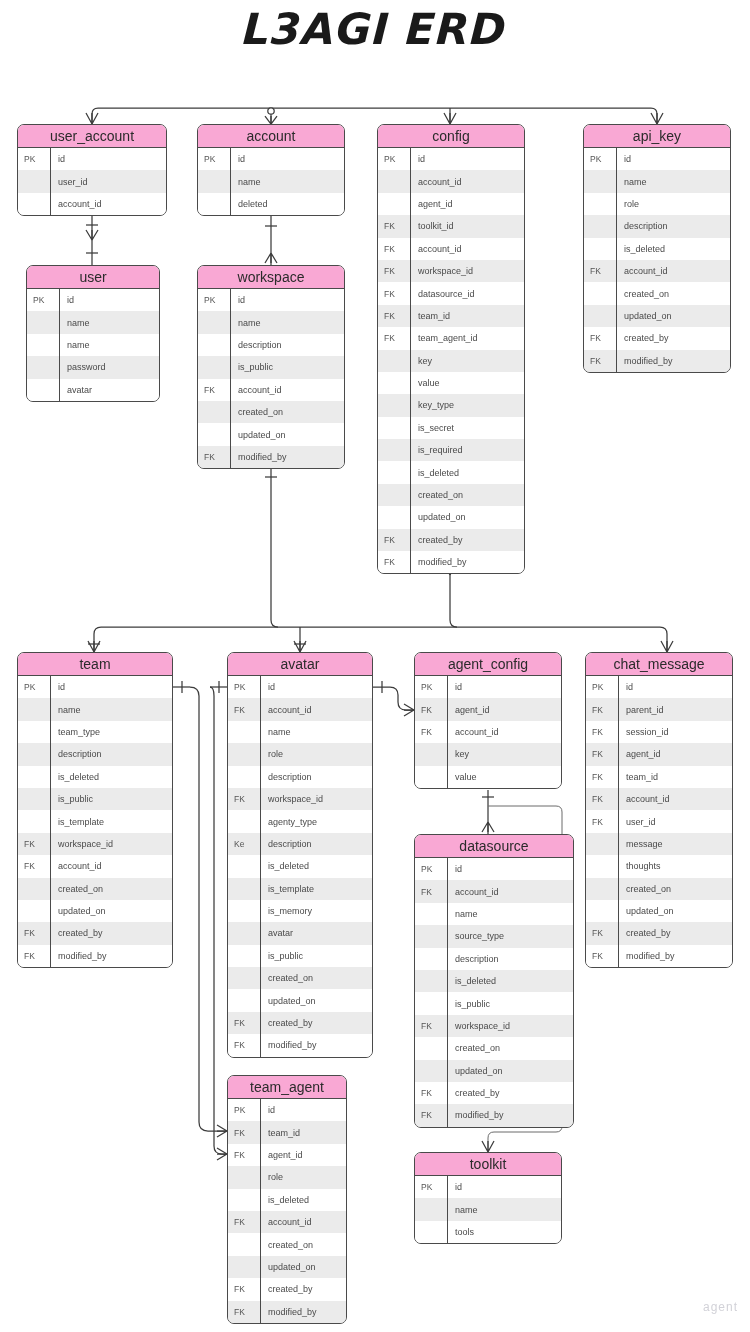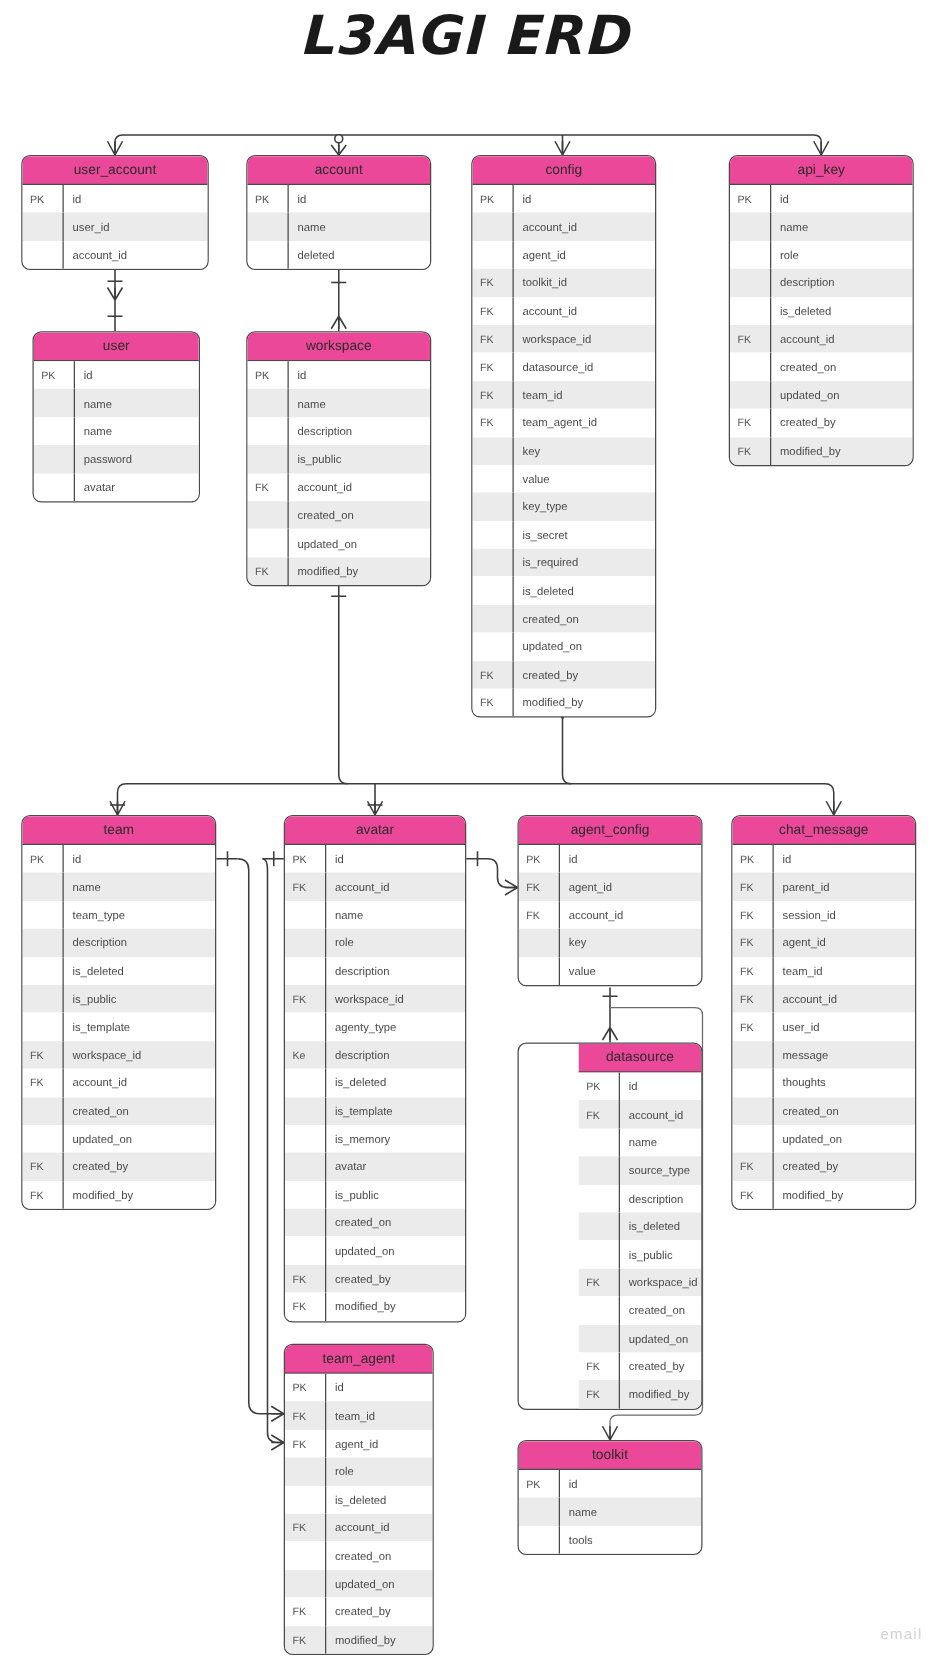--- a/index.html
+++ b/index.html
@@ -34,24 +34,24 @@
     position:absolute;
     box-sizing:border-box;
     border:1.4px solid #4a4a4a;
     border-radius:7px;
     background:#ffffff;
     overflow:hidden;
     box-shadow:0 0 0 0 rgba(0,0,0,0);
   }
   .entity .ehead{
     height:22px;line-height:22px;
-    background:#ec4899;
+    background:#f9a8d4;
     border-bottom:1.6px solid #4a4a4a;
     text-align:center;
-    font-size:11px;
+    font-size:14px;
     color:#2b2b2b;
   }
   .entity .erow{
     position:relative;
     height:22.4px;
     display:flex;
     align-items:center;
     font-size:9px;
     color:#4a4a4a;
     background:#ffffff;
@@ -568,21 +568,21 @@
         </div>
         <div class="erow alt">
           <div class="keycol">FK</div>
           <div class="namecol">created_by</div>
         </div>
         <div class="erow">
           <div class="keycol">FK</div>
           <div class="namecol">modified_by</div>
         </div>
       </div>
-      <div class="entity" style="left: 414px; top: 834px; width: 148px; padding-left: 48px;">
+      <div class="entity" style="left: 414px; top: 834px; width: 160px;">
         <div class="ehead">datasource</div>
         <div class="erow">
           <div class="keycol">PK</div>
           <div class="namecol">id</div>
         </div>
         <div class="erow alt">
           <div class="keycol">FK</div>
           <div class="namecol">account_id</div>
         </div>
         <div class="erow">
@@ -679,14 +679,14 @@
           <div class="keycol"></div>
           <div class="namecol">name</div>
         </div>
         <div class="erow">
           <div class="keycol"></div>
           <div class="namecol">tools</div>
         </div>
       </div>
     </div>
 
-  <div class="watermark">email</div>
+  <div class="watermark">agent</div>
 </div>
 
 </body></html>

